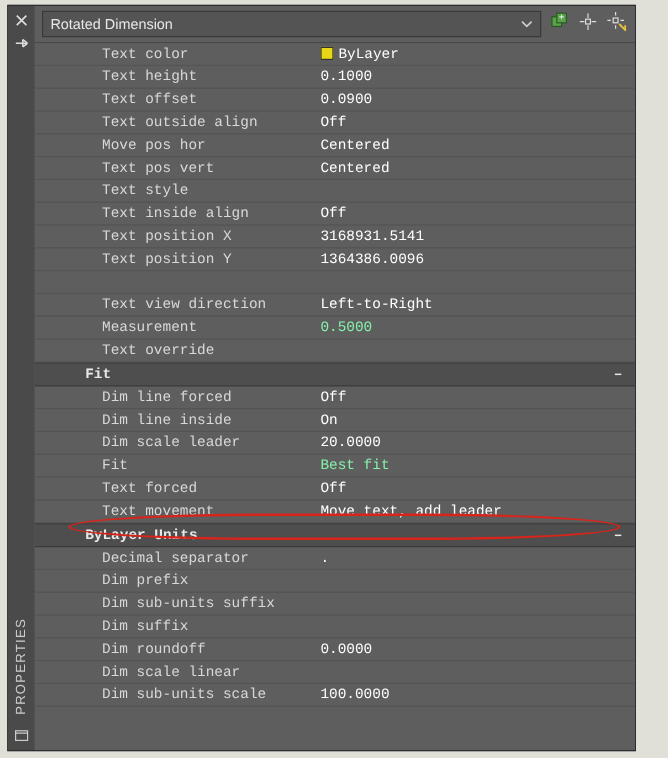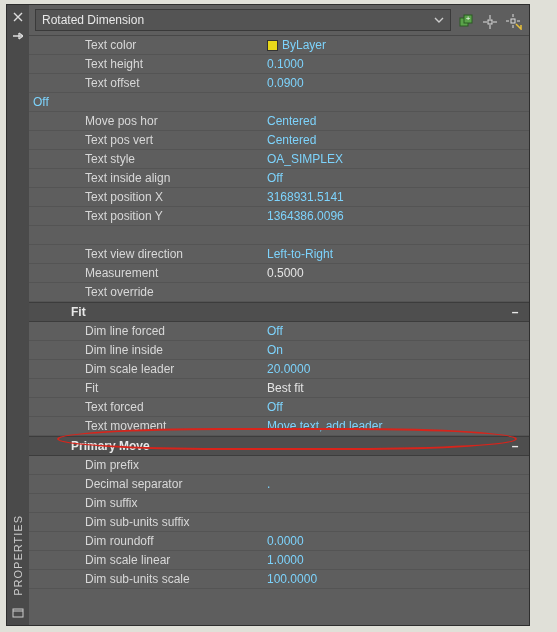--- a/index.html
+++ b/index.html
@@ -47,21 +47,21 @@
     padding: 6px 0;
   }
   .content {
     flex:1;
     display:flex;
     flex-direction:column;
     background:#5e5e5e;
   }
   .header {
     display:flex;
-    align-items:flex-end;
+    align-items:flex-start;
     padding:4px 6px;
     gap:6px;
     background:#5e5e5e;
     border-bottom:1px solid #484848;
   }
   .selector {
     flex:1;
     height:22px;
     background:#545454;
     border:1px solid #3a3a3a;
@@ -76,45 +76,46 @@
   .hicons .hicon {
     width:18px;height:18px;
     display:flex;align-items:center;justify-content:center;
     color:#ddd;cursor:pointer;position:relative;
   }
   .body {
     flex:1;
     overflow-y:auto;
     background:#5e5e5e;
     scrollbar-width: thin;
+    font-family: Liberation Mono, monospace;
   }
   .body::-webkit-scrollbar { width:14px;background:#4a4a4a; }
   .body::-webkit-scrollbar-thumb { background:#7a7a7a;border:2px solid #4a4a4a; }
   .row {
     display:flex;
     height:19px;
     align-items:center;
     border-bottom:1px solid #545454;
     position:relative;
   }
   .row .label {
     width:234px;
     padding-left:56px;
     color:#d8d8d8;
     white-space:nowrap;
     overflow:hidden;
   }
   .row .value {
     flex:1;
     padding-left:4px;
-    color:#7dd3fc;
+    color:#ffffff;
     white-space:nowrap;
     overflow:hidden;
   }
-  .row .value.dim { color:#e5e5e5; }
+  .row .value.dim { color:#86efac; }
   .section {
     display:flex;
     height:20px;
     align-items:center;
     background:#4e4e4e;
     border-top:1px solid #3c3c3c;
     border-bottom:1px solid #3c3c3c;
     padding-left:42px;
     font-weight:bold;
     color:#e8e8e8;
@@ -216,33 +217,33 @@
         </div>
         <div class="row">
           <div class="label">Text height</div>
           <div class="value"><span>0.1000</span></div>
         </div>
         <div class="row">
           <div class="label">Text offset</div>
           <div class="value"><span>0.0900</span></div>
         </div>
         <div class="row">
+          <div class="label">Text outside align</div>
           <div class="value"><span>Off</span></div>
         </div>
         <div class="row">
           <div class="label">Move pos hor</div>
           <div class="value"><span>Centered</span></div>
         </div>
         <div class="row">
           <div class="label">Text pos vert</div>
           <div class="value"><span>Centered</span></div>
         </div>
         <div class="row">
           <div class="label">Text style</div>
-          <div class="value"><span>OA_SIMPLEX</span></div>
         </div>
         <div class="row">
           <div class="label">Text inside align</div>
           <div class="value"><span>Off</span></div>
         </div>
         <div class="row">
           <div class="label">Text position X</div>
           <div class="value"><span>3168931.5141</span></div>
         </div>
         <div class="row">
@@ -285,46 +286,45 @@
         </div>
         <div class="row">
           <div class="label">Text forced</div>
           <div class="value"><span>Off</span></div>
         </div>
         <div class="row">
           <div class="label">Text movement</div>
           <div class="value"><span>Move text, add leader</span></div>
         </div>
         <div class="section">
-          <span>Primary Move</span>
+          <span>ByLayer Units</span>
           <span class="minus">–</span>
+        </div>
+        <div class="row">
+          <div class="label">Decimal separator</div>
+          <div class="value"><span>.</span></div>
         </div>
         <div class="row">
           <div class="label">Dim prefix</div>
           <div class="value"><span></span></div>
         </div>
         <div class="row">
-          <div class="label">Decimal separator</div>
-          <div class="value"><span>.</span></div>
+          <div class="label">Dim sub-units suffix</div>
+          <div class="value"><span></span></div>
         </div>
         <div class="row">
           <div class="label">Dim suffix</div>
           <div class="value"><span></span></div>
         </div>
         <div class="row">
-          <div class="label">Dim sub-units suffix</div>
-          <div class="value"><span></span></div>
-        </div>
-        <div class="row">
           <div class="label">Dim roundoff</div>
           <div class="value"><span>0.0000</span></div>
         </div>
         <div class="row">
           <div class="label">Dim scale linear</div>
-          <div class="value"><span>1.0000</span></div>
         </div>
         <div class="row">
           <div class="label">Dim sub-units scale</div>
           <div class="value"><span>100.0000</span></div>
         </div>
       </div>
   </div>
 
   <div class="highlight-oval" style="left:50px; top:423px; width:460px; height:22px;"></div>
 </div>

